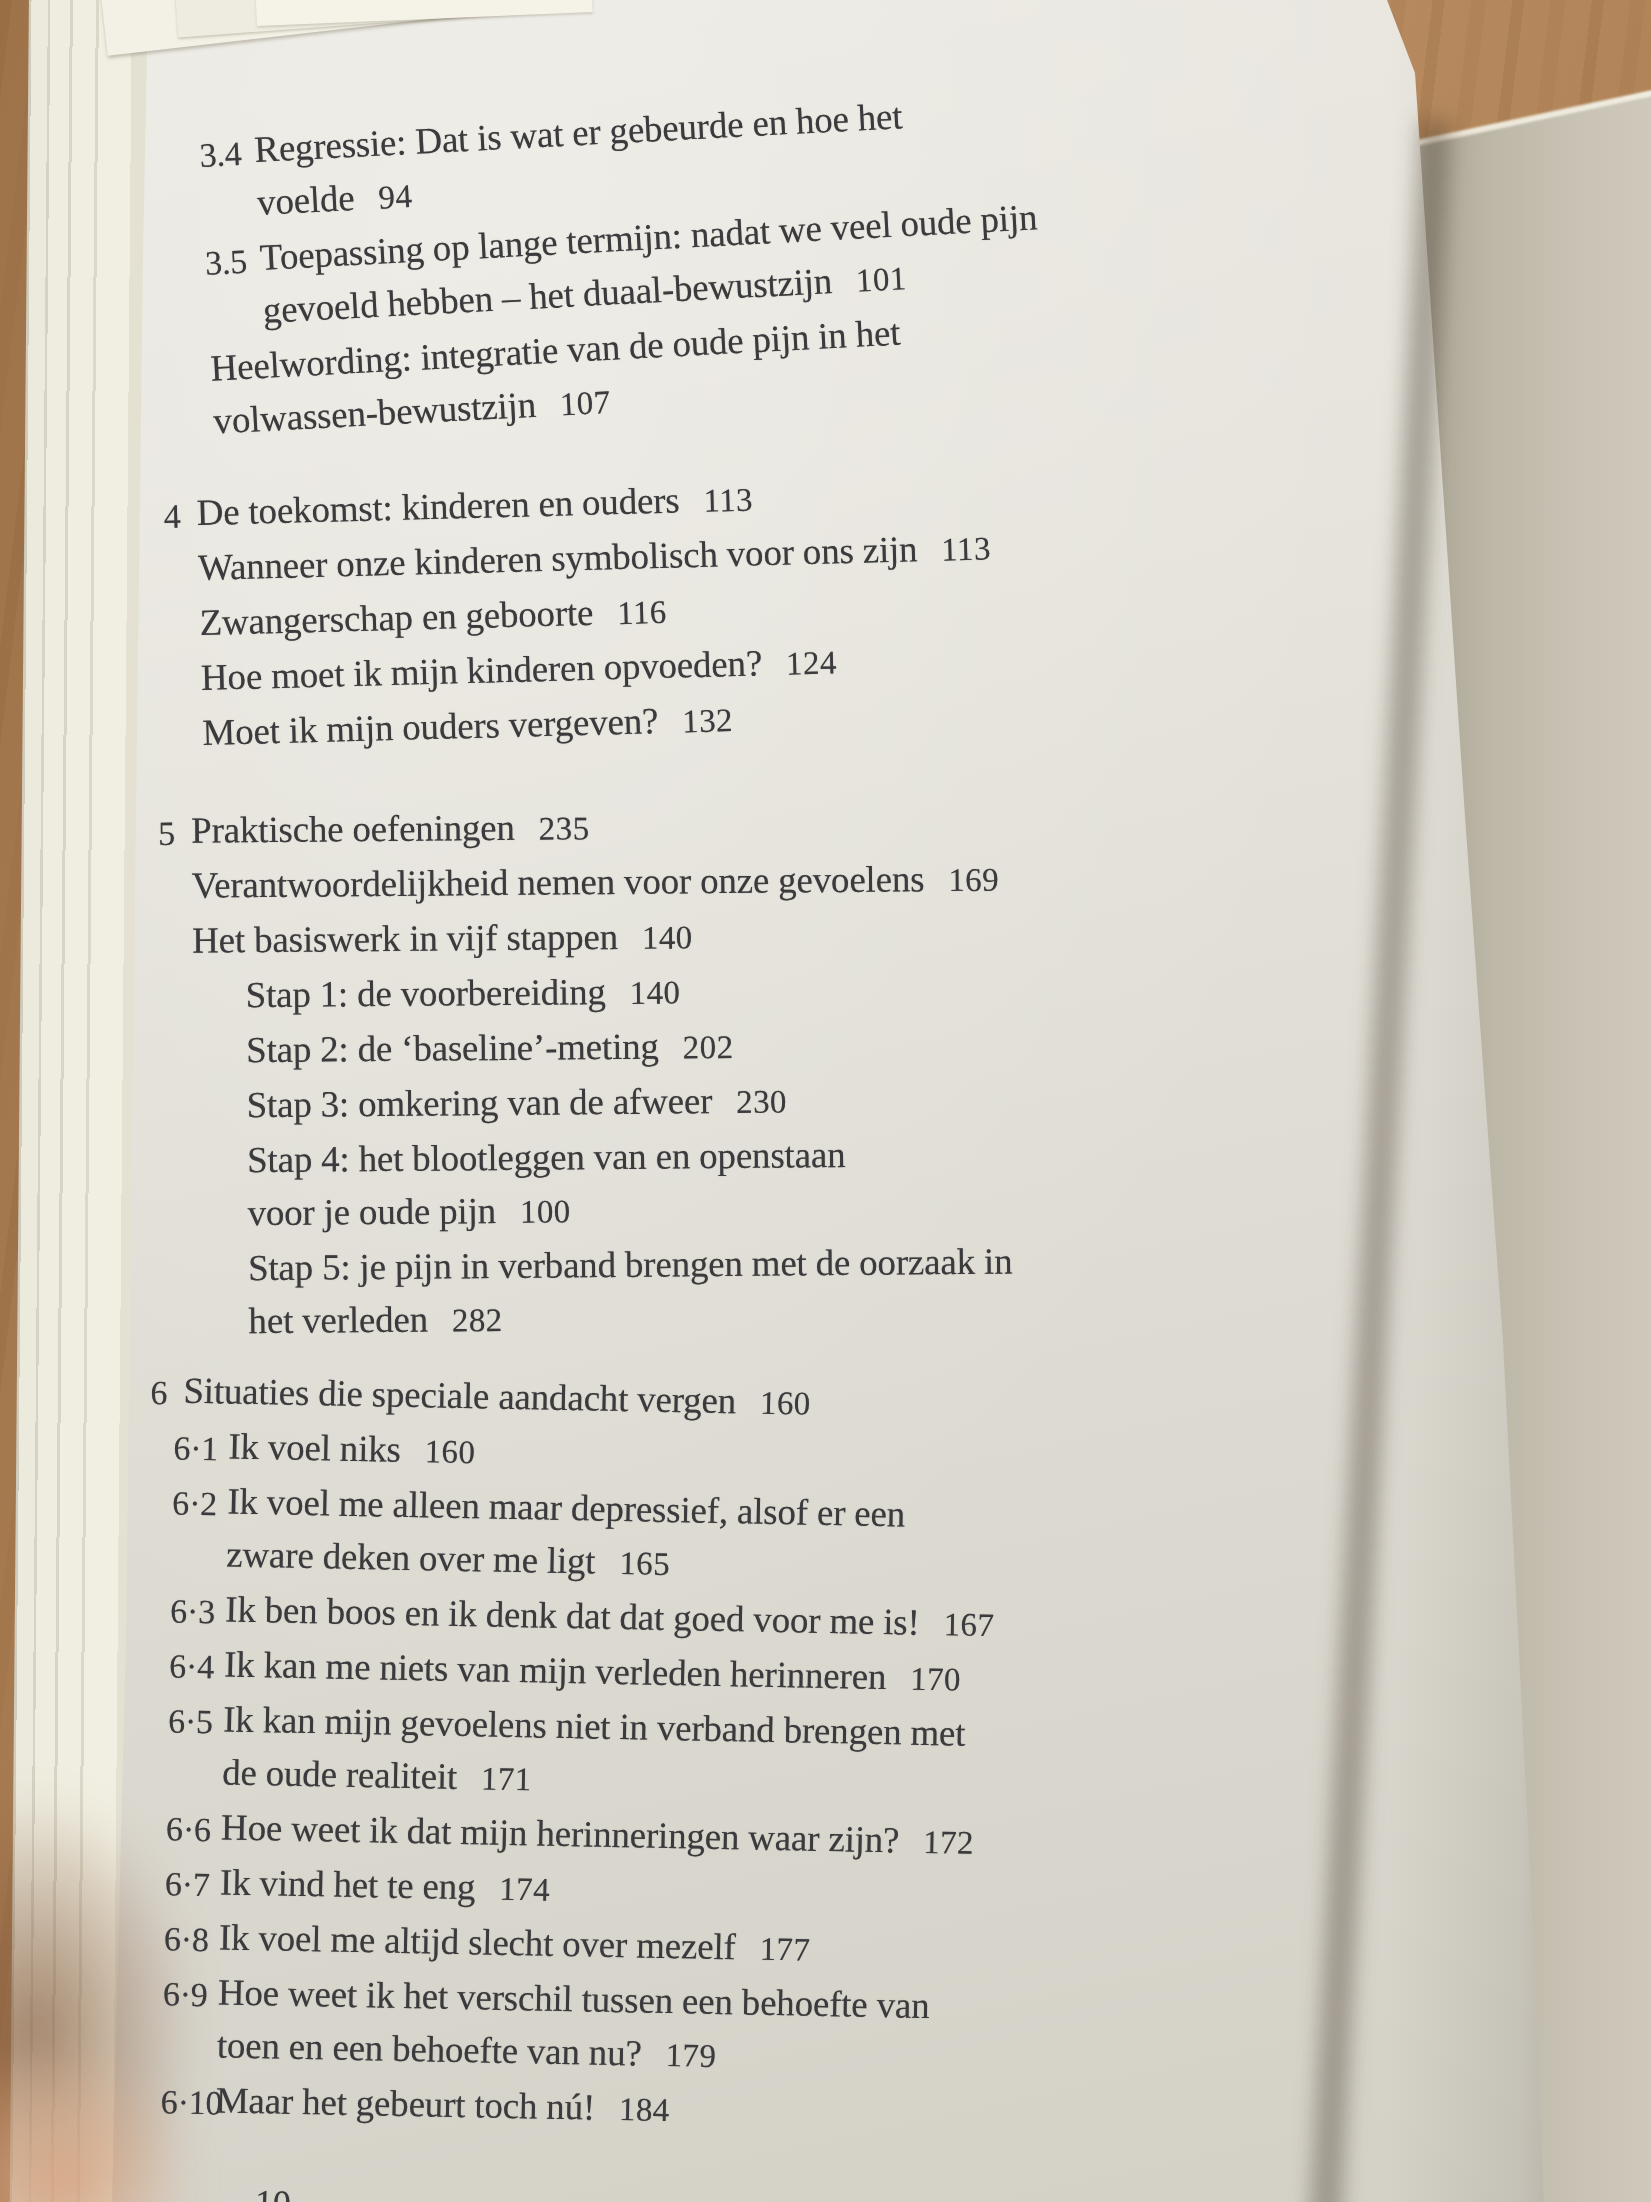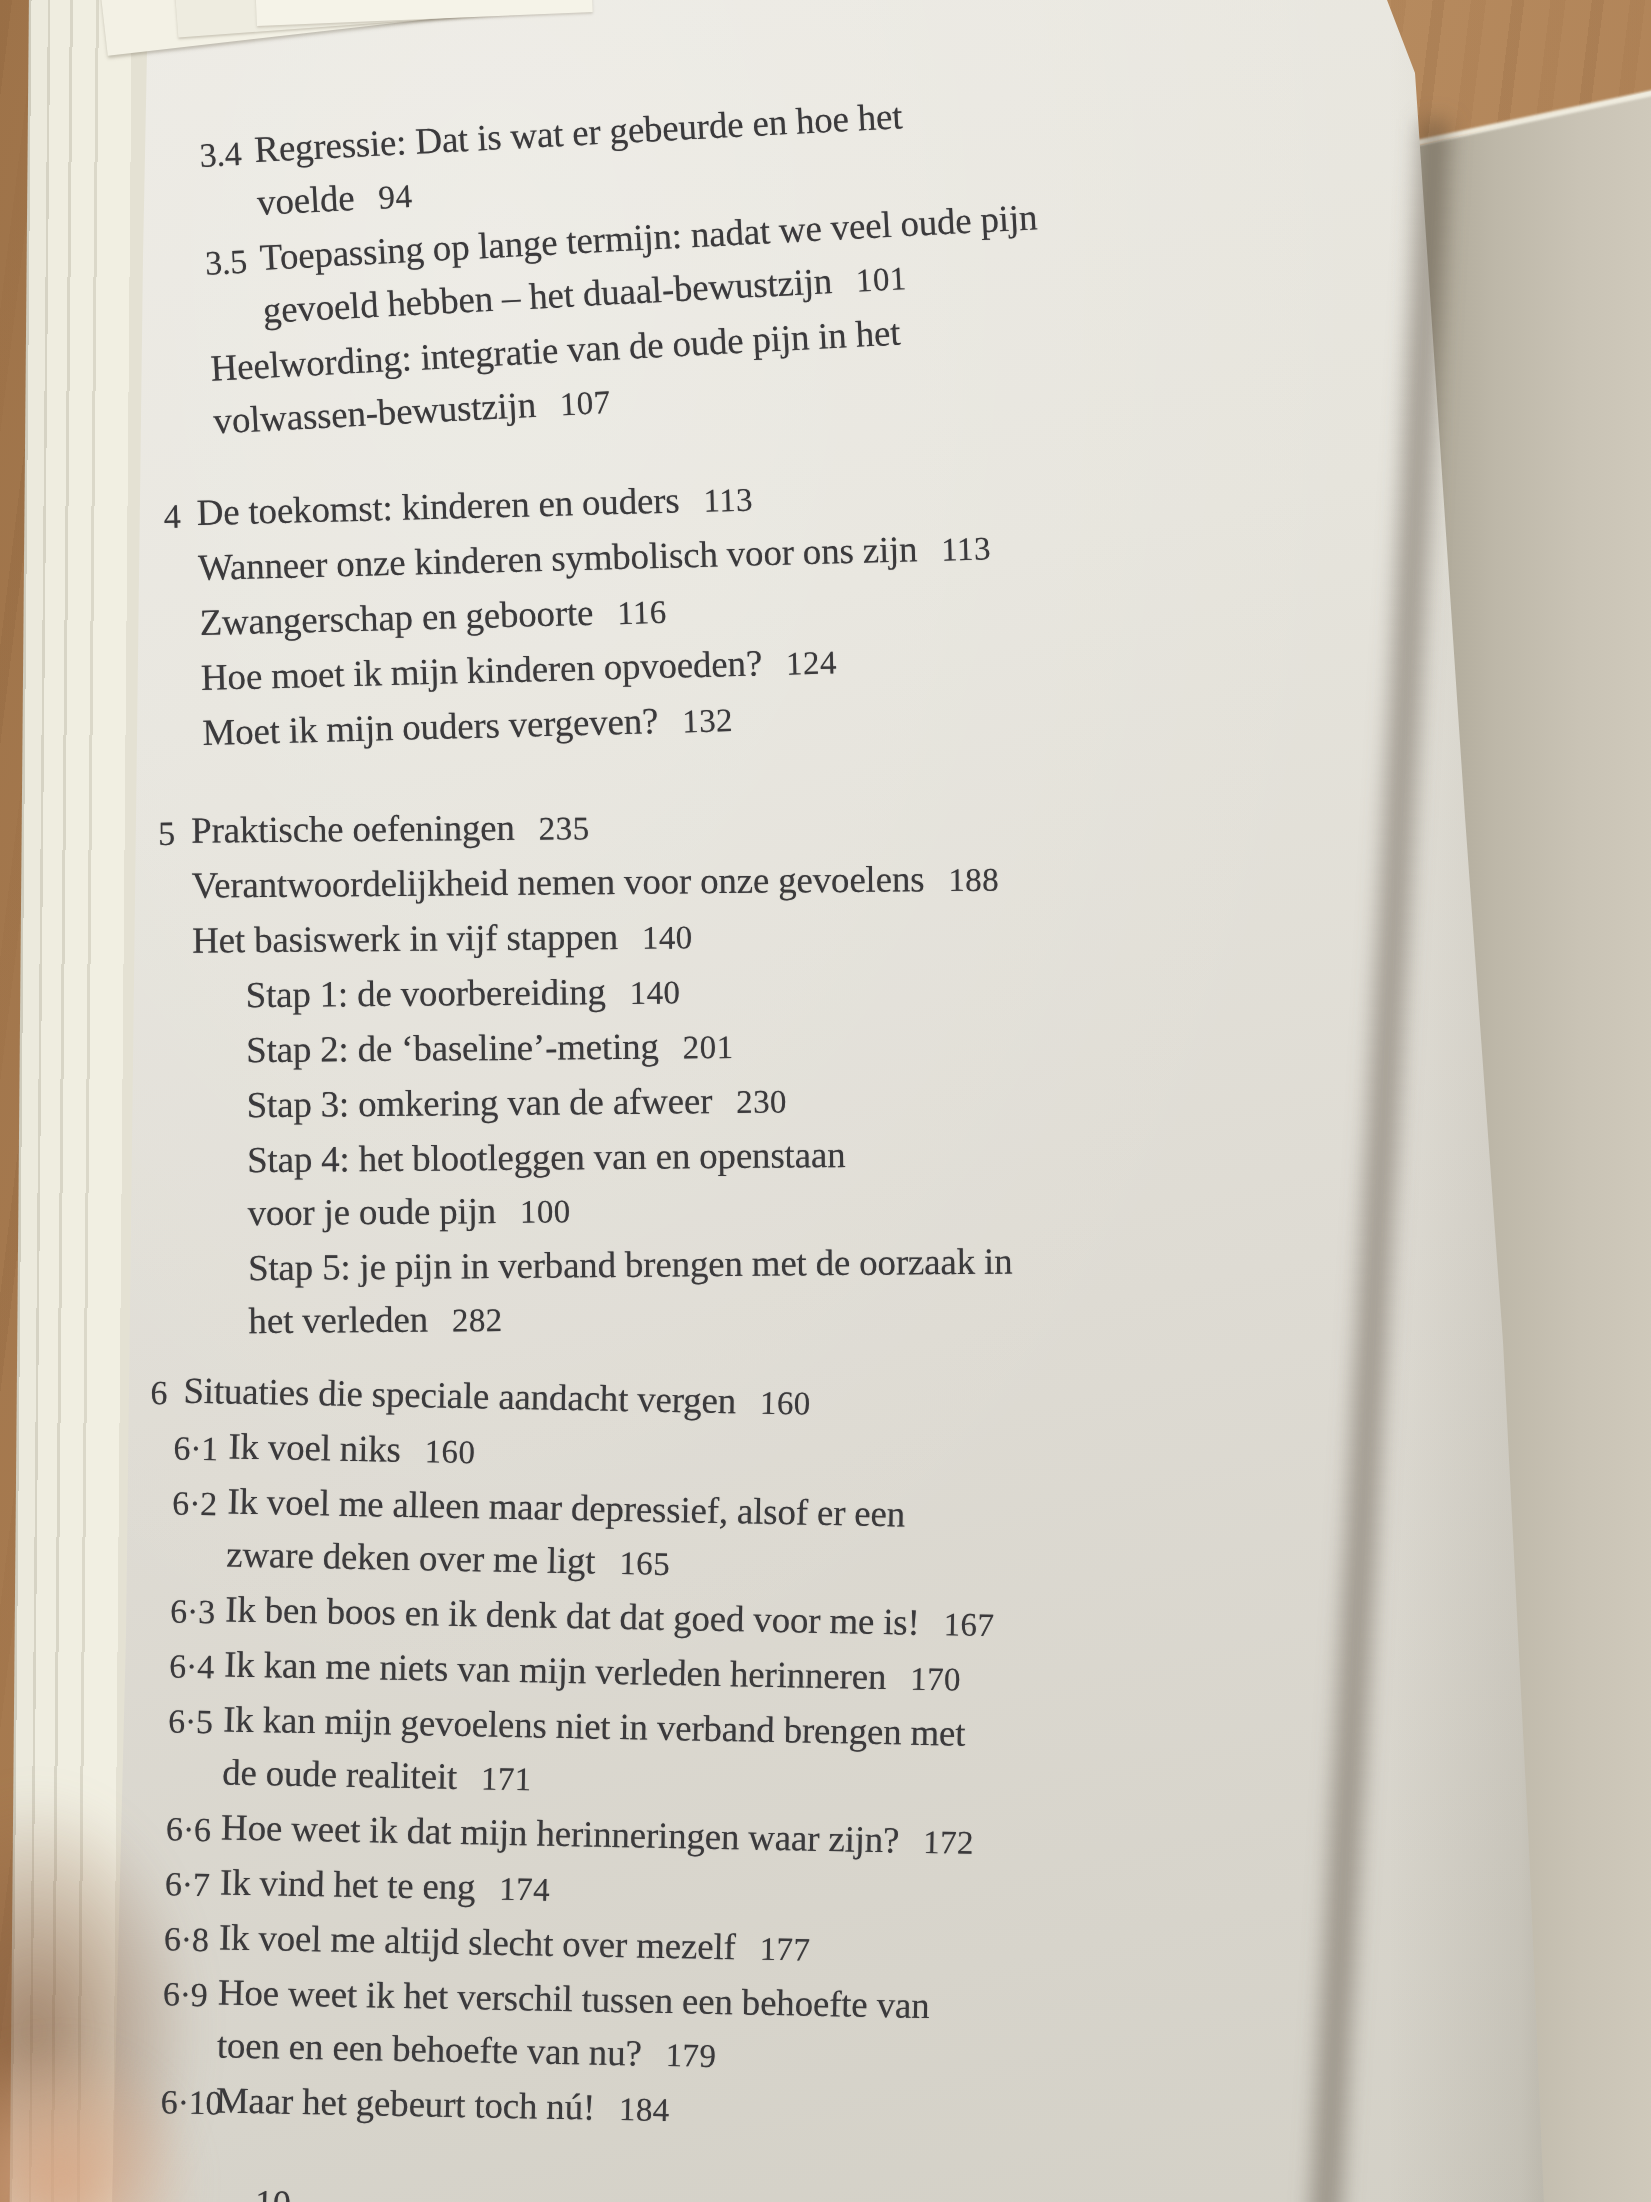--- a/index.html
+++ b/index.html
@@ -126,30 +126,30 @@
         <div class="entry plain">
           <div class="line"><span class="txt">Moet ik mijn ouders vergeven?</span><span class="pg">132</span></div>
         </div>
       </div>
       <div class="block" id="b-ch5" style="transform: rotate(-0.5deg);">
         <div class="entry chapter">
           <span class="num">5</span>
           <div class="line"><span class="txt">Praktische oefeningen</span><span class="pg">235</span></div>
         </div>
         <div class="entry plain">
-          <div class="line"><span class="txt">Verantwoordelijkheid nemen voor onze gevoelens</span><span class="pg">188</span></div>
+          <div class="line"><span class="txt">Verantwoordelijkheid nemen voor onze gevoelens</span><span class="pg">169</span></div>
         </div>
         <div class="entry plain">
           <div class="line"><span class="txt">Het basiswerk in vijf stappen</span><span class="pg">140</span></div>
         </div>
         <div class="entry step">
           <div class="line"><span class="txt">Stap 1: de voorbereiding</span><span class="pg">140</span></div>
         </div>
         <div class="entry step">
-          <div class="line"><span class="txt">Stap 2: de ‘baseline’-meting</span><span class="pg">201</span></div>
+          <div class="line"><span class="txt">Stap 2: de ‘baseline’-meting</span><span class="pg">202</span></div>
         </div>
         <div class="entry step">
           <div class="line"><span class="txt">Stap 3: omkering van de afweer</span><span class="pg">230</span></div>
         </div>
         <div class="entry step">
           <div class="line"><span class="txt">Stap 4: het blootleggen van en openstaan</span></div>
           <div class="line"><span class="txt">voor je oude pijn</span><span class="pg">100</span></div>
         </div>
         <div class="entry step">
           <div class="line"><span class="txt">Stap 5: je pijn in verband brengen met de oorzaak in</span></div>

